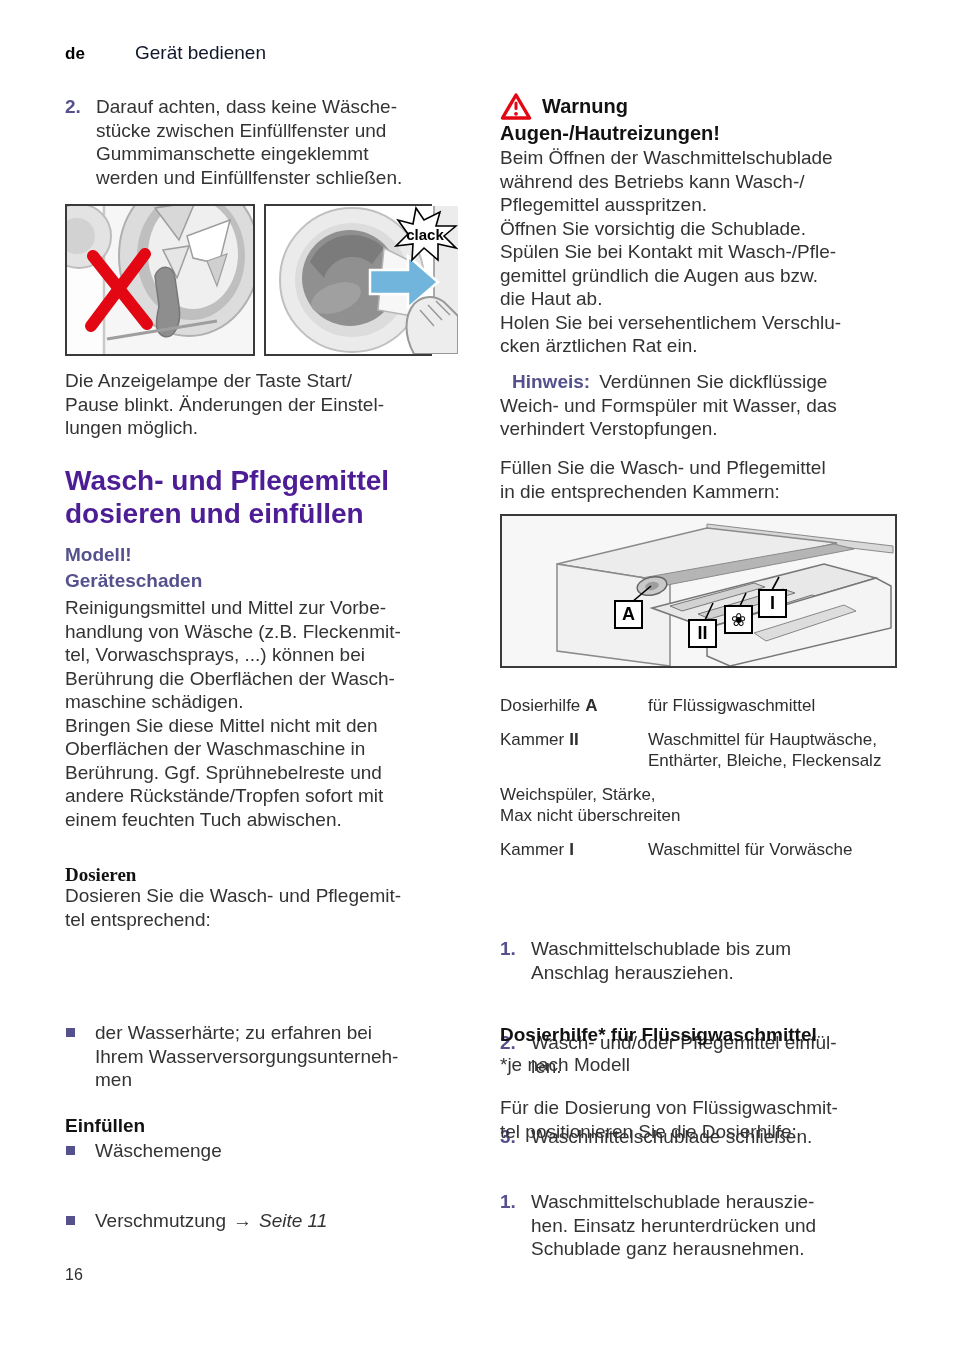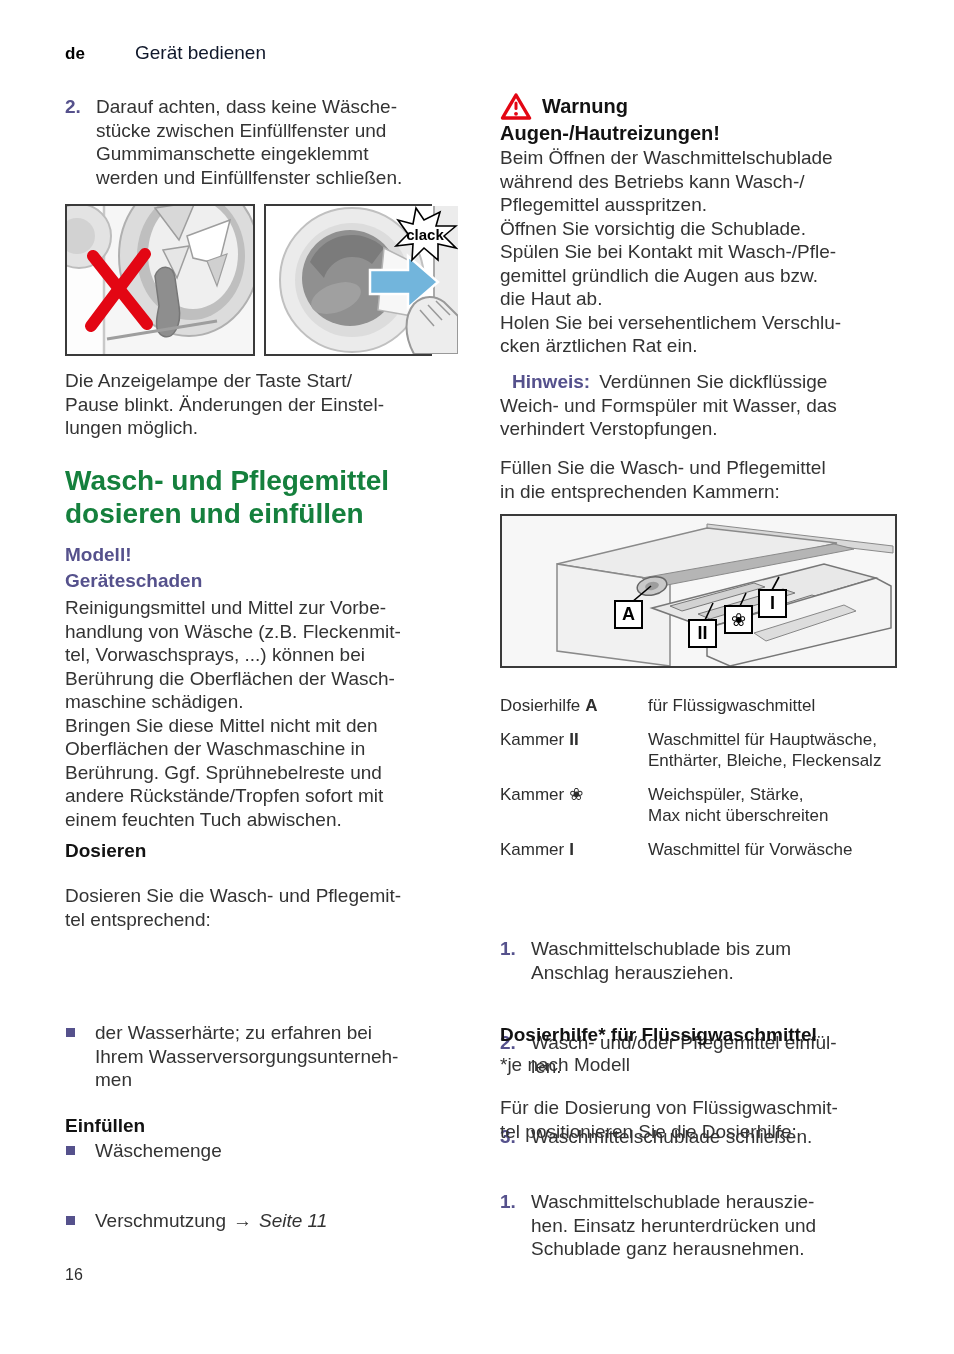--- a/index.html
+++ b/index.html
@@ -5,21 +5,21 @@
   html,body{margin:0;padding:0;}
   body{
     width:954px;height:1354px;position:relative;overflow:hidden;
     background:#ffffff;color:#333;
     font-family:"Liberation Sans","DejaVu Sans",sans-serif;
   }
   .col{position:absolute;top:0;height:1354px;}
   #col-left{left:65px;width:397px;}
   #col-right{left:500px;width:398px;}
   .blk{position:absolute;left:0;white-space:pre;font-size:19px;line-height:23.5px;color:#333;}
-  .h1{font-size:28px;line-height:33px;font-weight:bold;color:#15803d;}
+  .h1{font-size:28px;line-height:33px;font-weight:bold;color:#4c1d95;}
   .subhead-purple{font-weight:bold;color:#55518C;line-height:25.5px;}
   .subhead-black{font-weight:bold;color:#121212;}
   .step{padding-left:31px;}
   .num{position:absolute;left:0;top:0;font-weight:bold;color:#55518C;}
   .steps .item{position:relative;padding-left:31px;white-space:pre;}
   .steps .item .num{top:auto;}
   .bullets{list-style:none;margin:0;padding:0;}
   .bullets li{position:relative;padding-left:30px;white-space:pre;}
   .bsq{position:absolute;left:1px;top:7px;width:9px;height:9px;background:#55518C;}
   .arrow{margin:0 7px;color:#2e2e2e;}
@@ -110,21 +110,21 @@
 handlung von Wäsche (z.B. Fleckenmit-
 tel, Vorwaschsprays, ...) können bei
 Berührung die Oberflächen der Wasch-
 maschine schädigen.
 Bringen Sie diese Mittel nicht mit den
 Oberflächen der Waschmaschine in
 Berührung. Ggf. Sprühnebelreste und
 andere Rückstände/Tropfen sofort mit
 einem feuchten Tuch abwischen.</div>
 
-  <div class="blk subhead-black" style="top:839px;">Dosieren</div>
+  <div class="blk subhead-black" style="top:863px;font-family:Liberation Serif, serif;">Dosieren</div>
   <div class="blk" style="top:884px;">Dosieren Sie die Wasch- und Pflegemit-
 tel entsprechend:</div>
 
   <ul class="blk bullets" style="top:974px;">
     <li><span class="bsq"></span><span>der Wasserhärte; zu erfahren bei
 Ihrem Wasserversorgungsunterneh-
 men</span></li>
     <li><span class="bsq"></span><span>Wäschemenge</span></li>
     <li><span class="bsq"></span><span>Verschmutzung</span><span class="arrow">→</span><span class="ref">Seite 11</span></li>
   </ul>
@@ -191,21 +191,20 @@
     <div class="trow">
         <div class="tterm"><span>Dosierhilfe</span><span class="tmark">A</span></div>
         <div class="tdesc">für Flüssigwaschmittel</div>
       </div>
     <div class="trow">
         <div class="tterm"><span>Kammer</span><span class="tmark">II</span></div>
         <div class="tdesc">Waschmittel für Hauptwäsche,
 Enthärter, Bleiche, Fleckensalz</div>
       </div>
     <div class="trow">
-        <div class="tterm"><span>Kammer</span><span class="tmark nb">❀</span></div>
         <div class="tdesc">Weichspüler, Stärke,
 Max nicht überschreiten</div>
       </div>
     <div class="trow">
         <div class="tterm"><span>Kammer</span><span class="tmark">I</span></div>
         <div class="tdesc">Waschmittel für Vorwäsche</div>
       </div>
   </div>
 
   <div class="blk steps" style="top:890px;">

